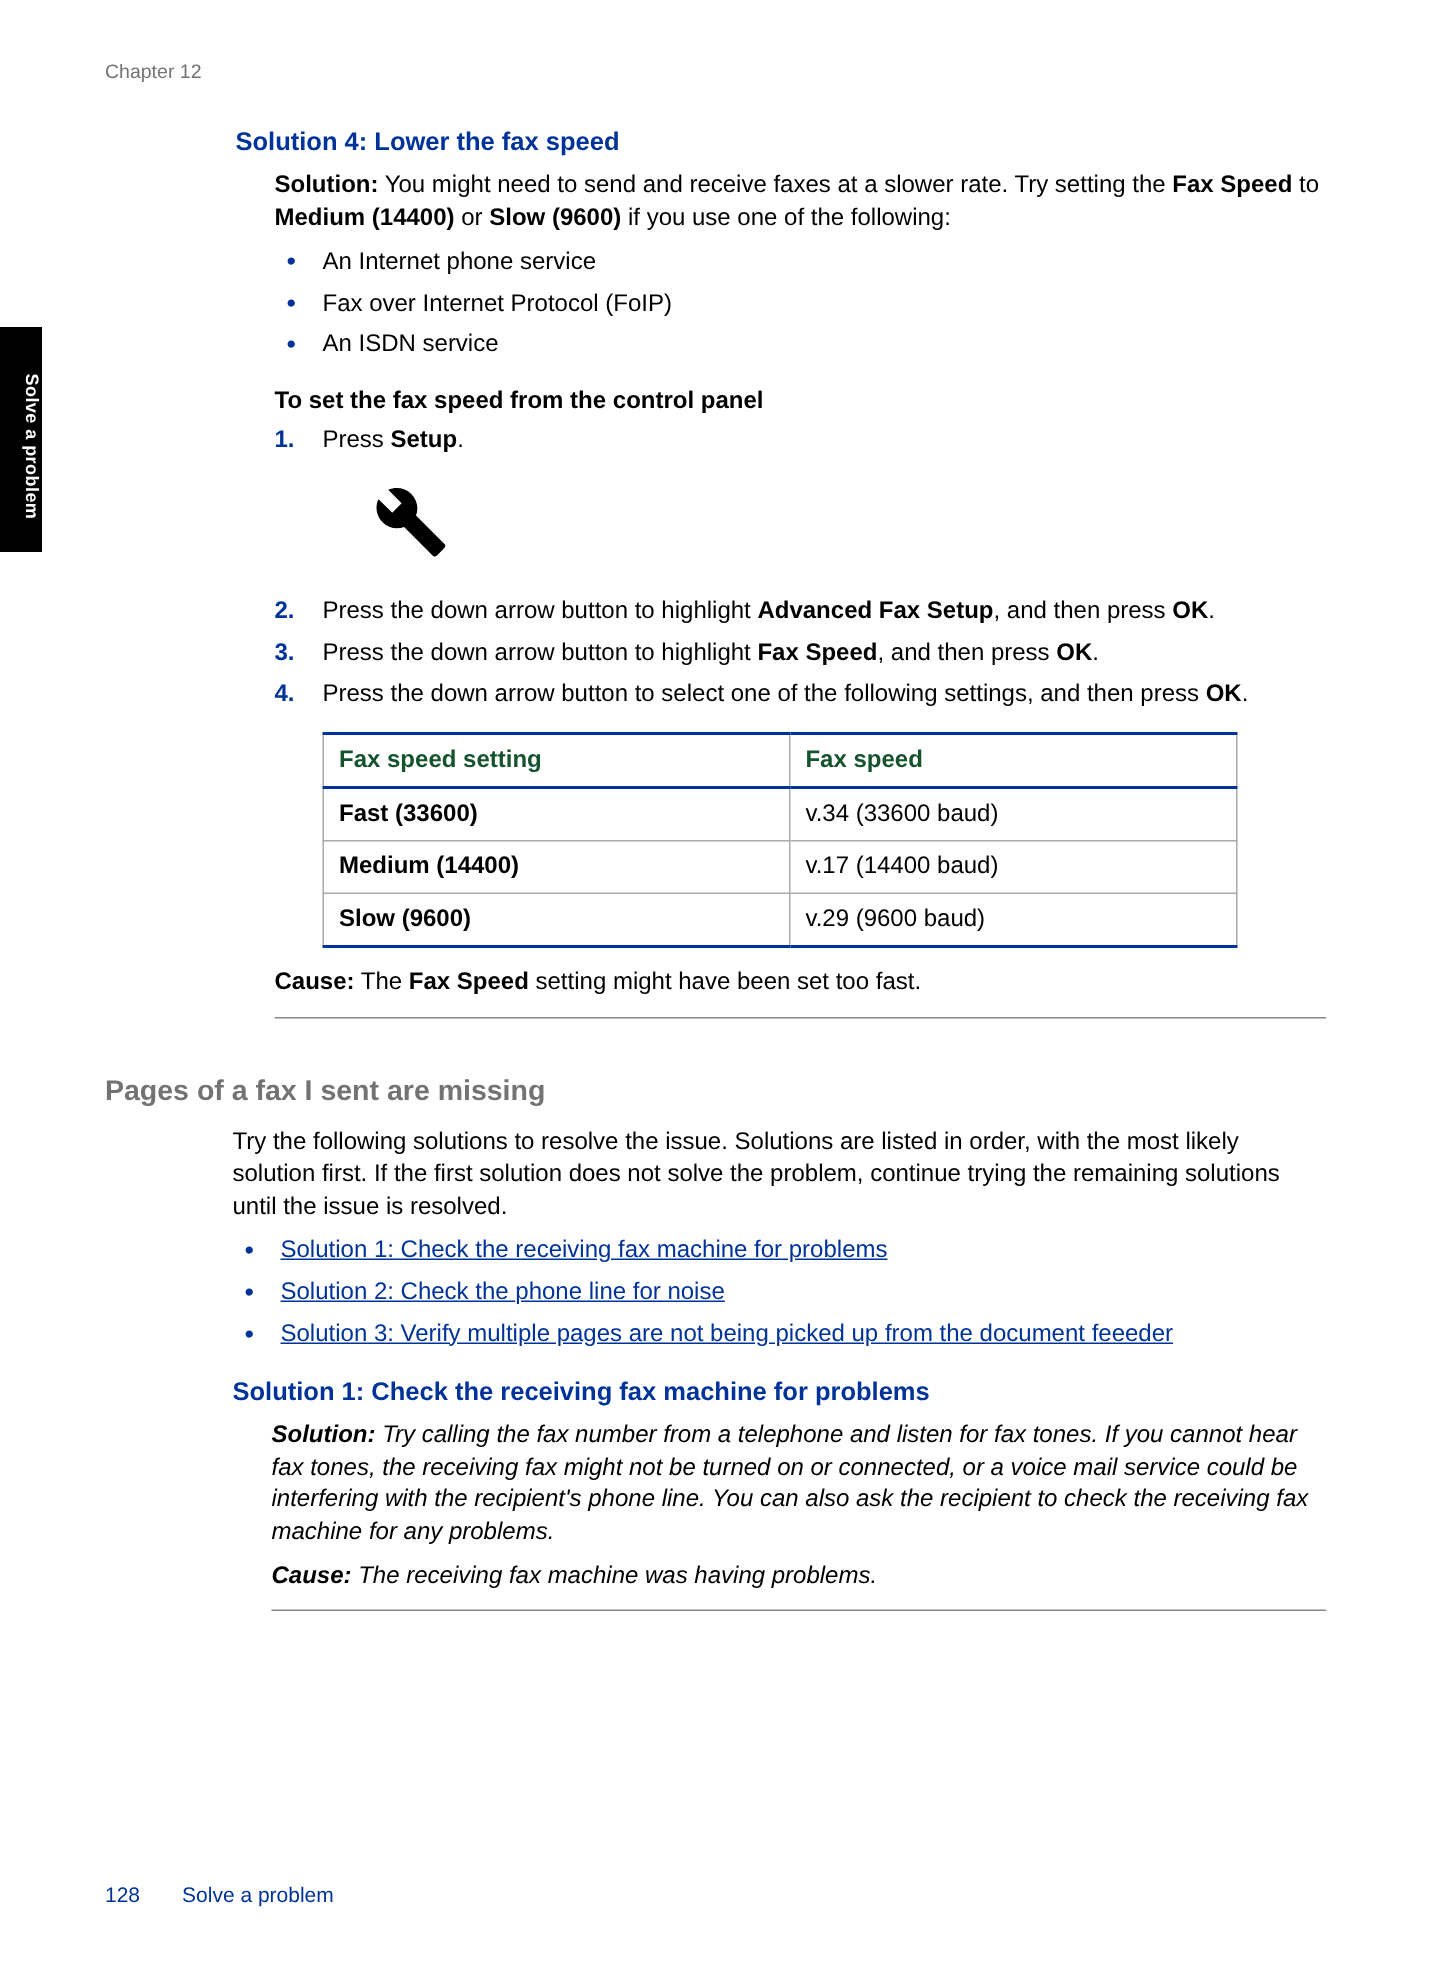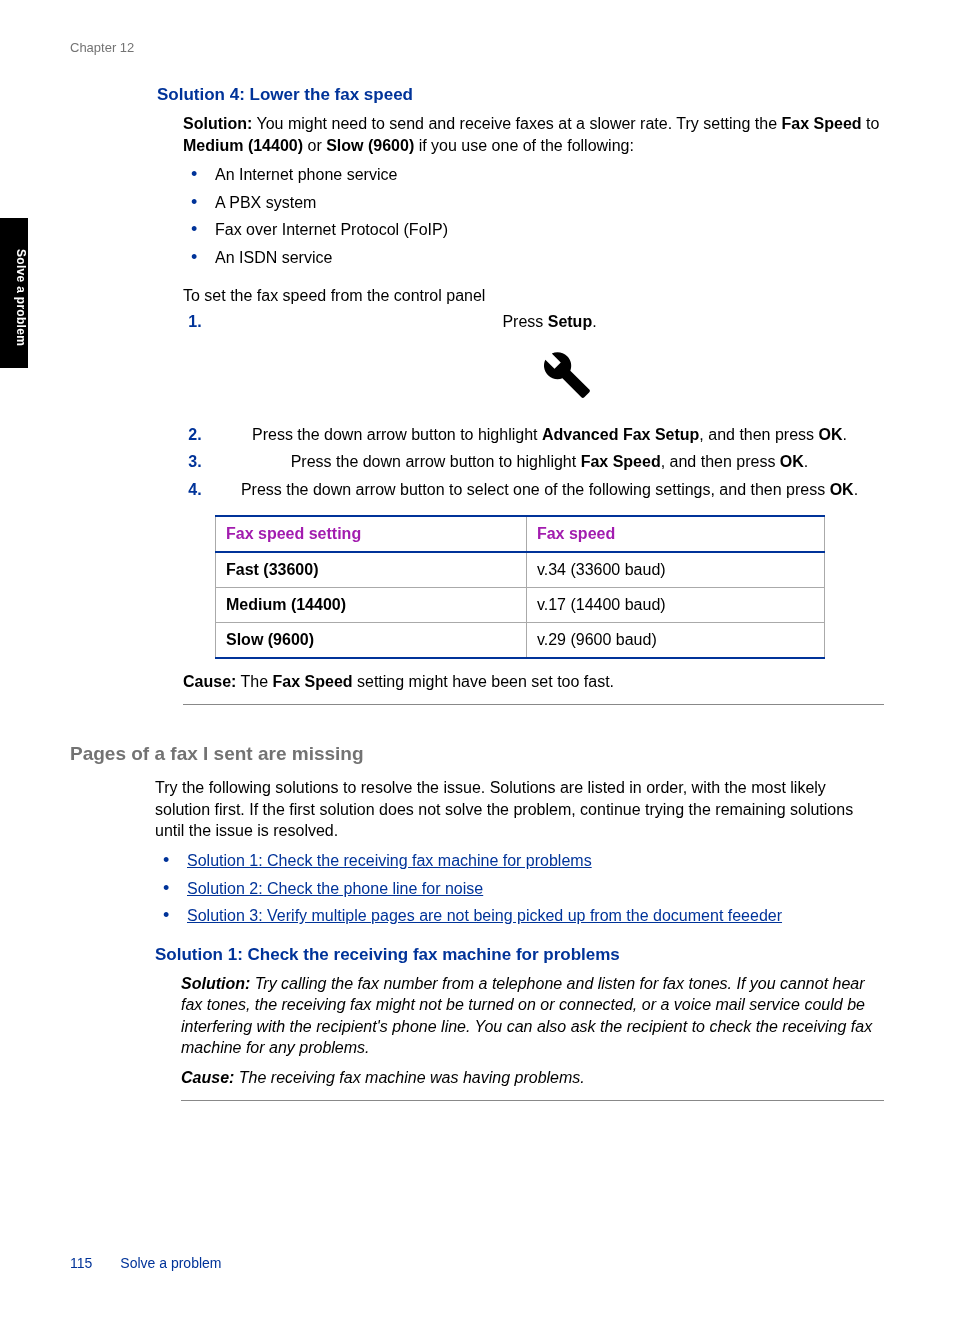--- a/index.html
+++ b/index.html
@@ -70,29 +70,28 @@
     ul.bullets li::before {
       content: "•";
       position: absolute;
       left: 8px;
       color: #003399;
       font-size: 18px;
       line-height: 1;
       top: 1px;
     }
     .subheading {
-      font-weight: normal;
+      font-weight: bold;
       margin: 18px 0 6px 0;
     }
     ol.numbered {
       list-style: none;
       padding: 0;
       margin: 0;
       counter-reset: item;
-      text-align: center;
     }
     ol.numbered > li {
       position: relative;
       padding-left: 32px;
       margin-bottom: 6px;
       line-height: 1.35;
       counter-increment: item;
     }
     ol.numbered > li::before {
       content: counter(item) ".";
@@ -119,21 +118,21 @@
       text-align: left;
       padding: 8px 10px;
       border-left: 1px solid #aaa;
       border-right: 1px solid #aaa;
       border-bottom: 1px solid #aaa;
     }
     table.speed-table tr:first-child th {
        border-top: 2px solid #003399;
     }
     table.speed-table th {
-      color: #a21caf;
+      color: #14532d;
       font-weight: bold;
       border-bottom: 2px solid #003399;
     }
     table.speed-table tr:last-child td {
       border-bottom: 2px solid #003399;
     }
     .cause-block {
       margin: 8px 0 0 0;
       padding-bottom: 12px;
       border-bottom: 1px solid #888;
@@ -181,21 +180,20 @@
   <div class="content">
     <div class="section-heading">Solution 4: Lower the fax speed</div>
 
     <div class="indent1">
       <p class="para">
         <span class="bold">Solution:</span><span>   You might need to send and receive faxes at a slower rate. Try setting the </span><span class="bold">Fax Speed</span><span> to </span><span class="bold">Medium (14400)</span><span> or </span><span class="bold">Slow (9600)</span><span> if you use one of the following:</span>
       </p>
 
       <ul class="bullets">
         <li>An Internet phone service</li>
-        <li>A PBX system</li>
         <li>Fax over Internet Protocol (FoIP)</li>
         <li>An ISDN service</li>
       </ul>
 
       <div class="subheading">To set the fax speed from the control panel</div>
 
       <ol class="numbered">
         <li>
           <span>Press </span><span class="bold">Setup</span><span>.</span>
           <div class="wrench-icon">
@@ -261,15 +259,15 @@
           <span class="bold">Solution:</span><span>   Try calling the fax number from a telephone and listen for fax tones. If you cannot hear fax tones, the receiving fax might not be turned on or connected, or a voice mail service could be interfering with the recipient's phone line. You can also ask the recipient to check the receiving fax machine for any problems.</span>
         </p>
         <p class="para" style="margin-bottom:0;">
           <span class="bold">Cause:</span><span>   The receiving fax machine was having problems.</span>
         </p>
       </div>
     </div>
   </div>
 
   <div class="footer">
-    <span class="pagenum">115</span><span>Solve a problem</span>
+    <span class="pagenum">128</span><span>Solve a problem</span>
   </div>
 </div>
 
 </body></html>

